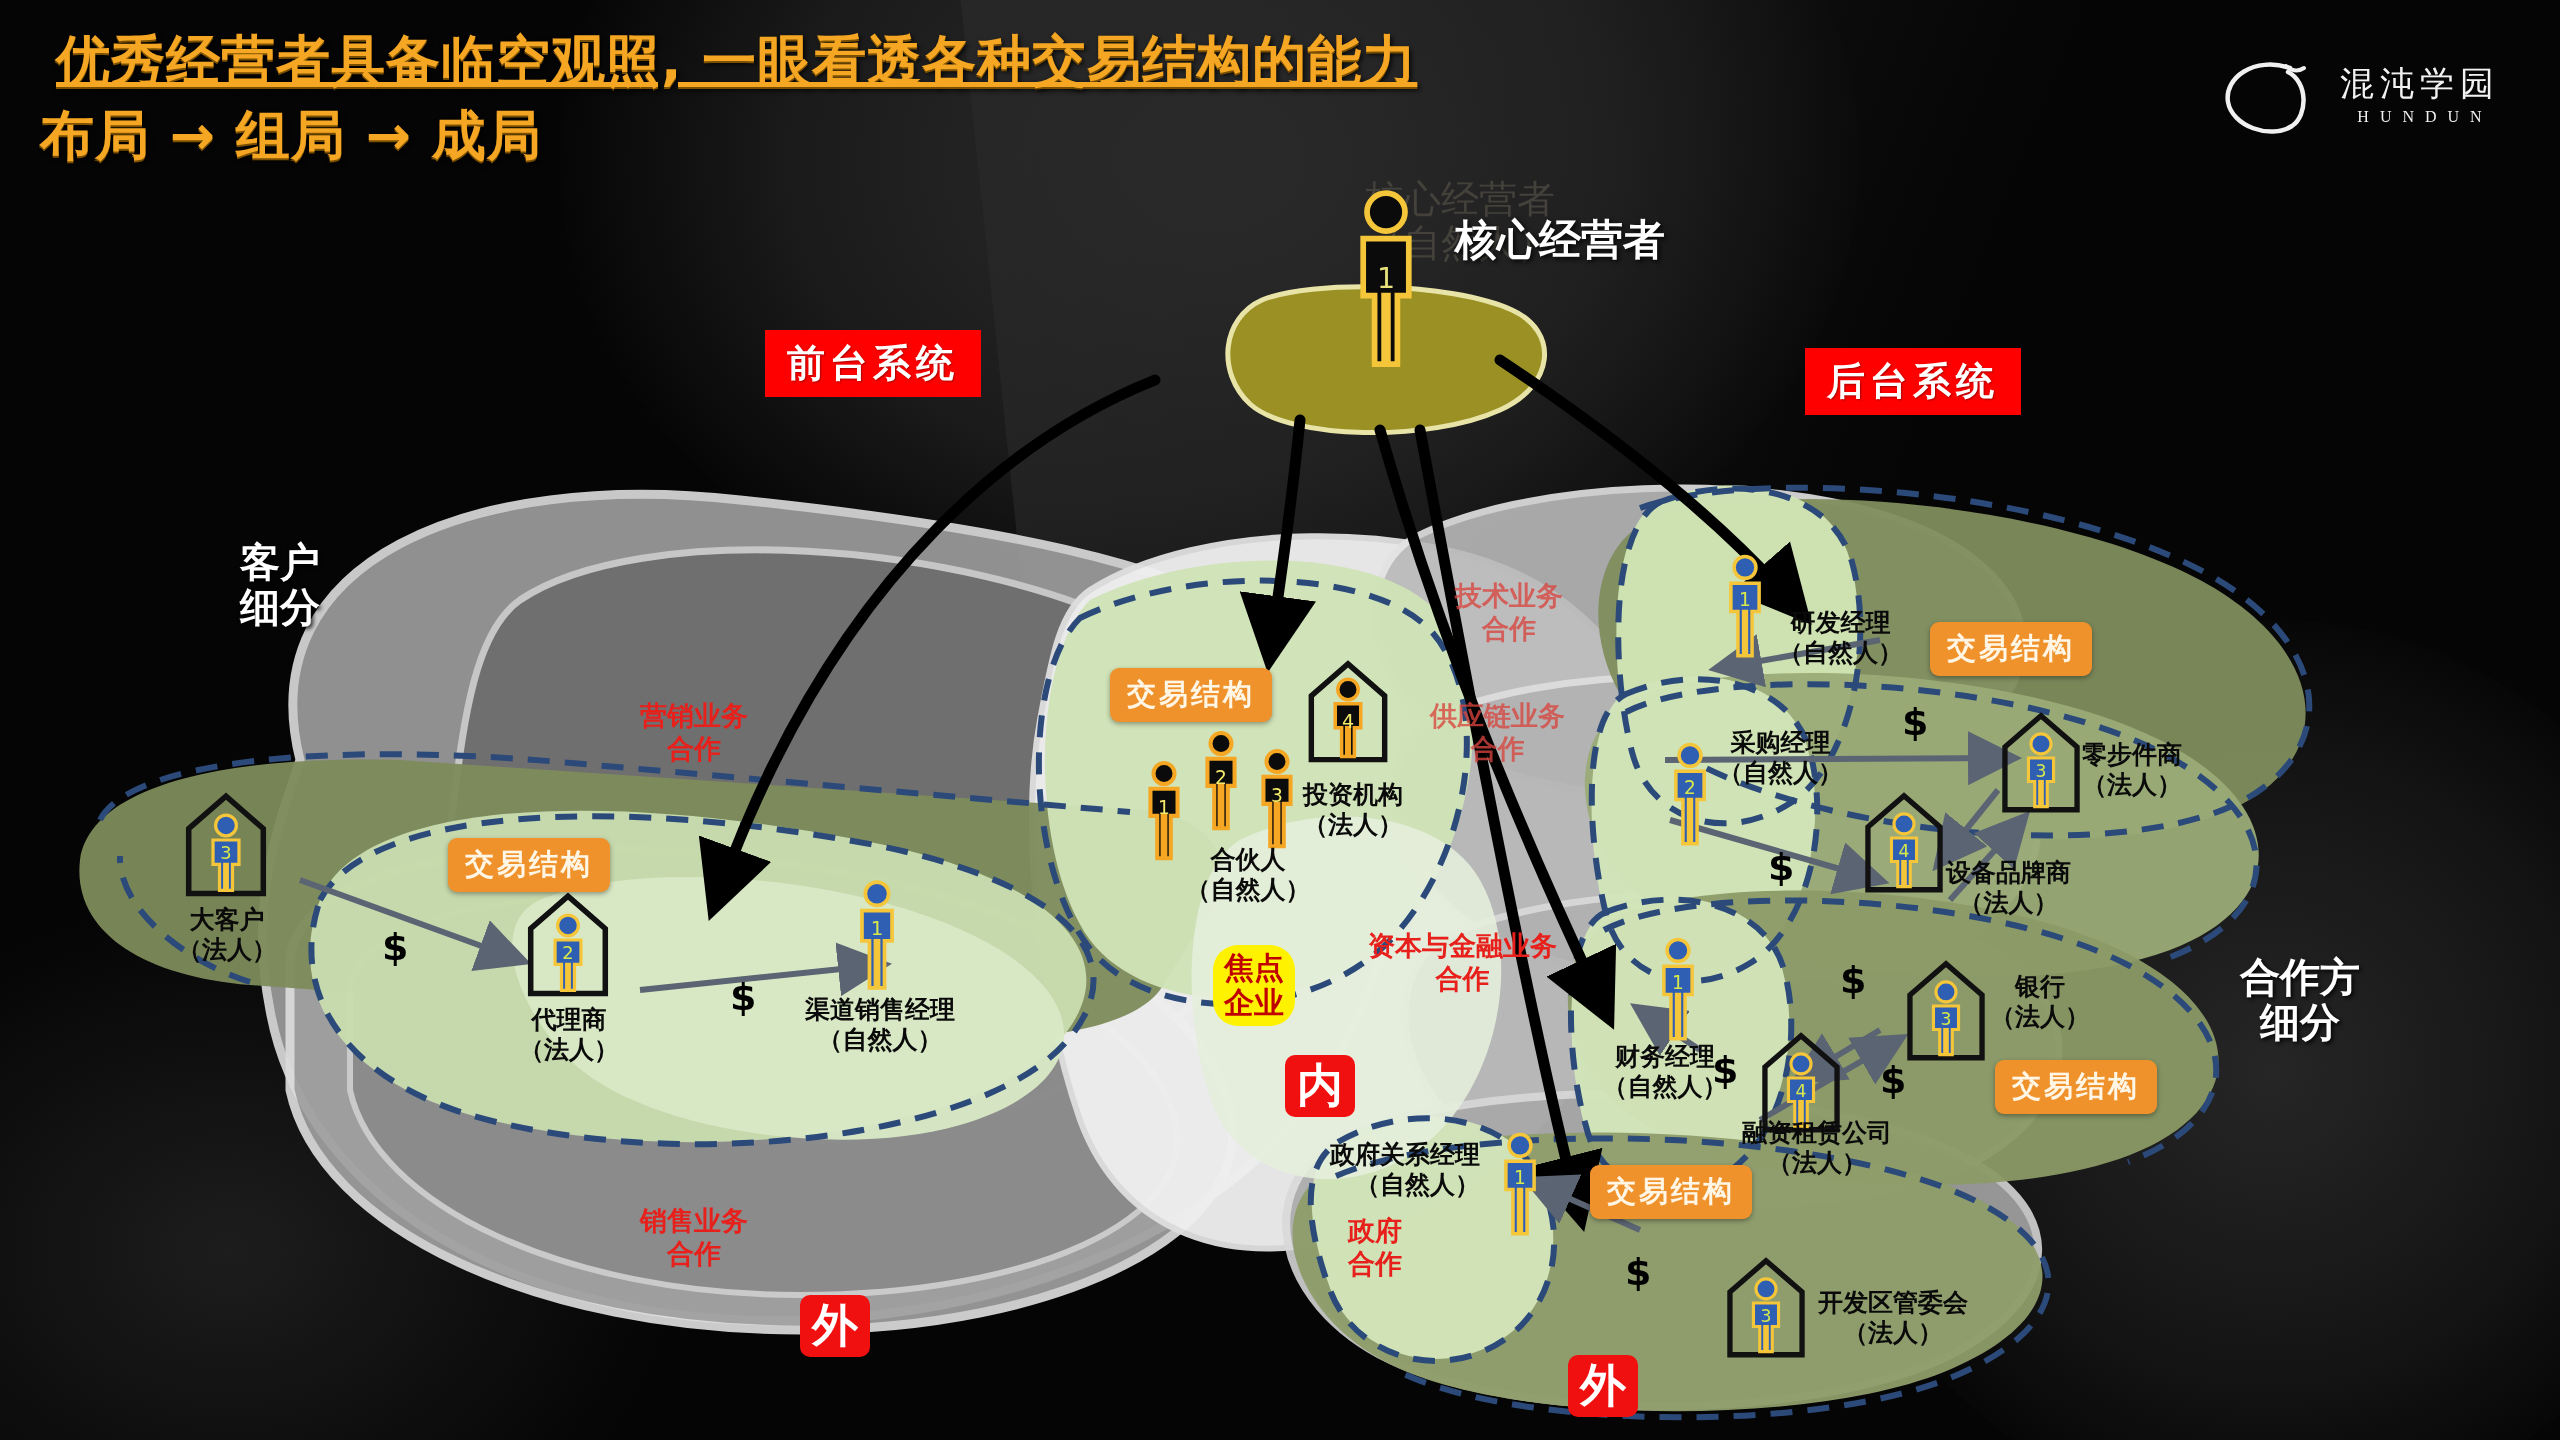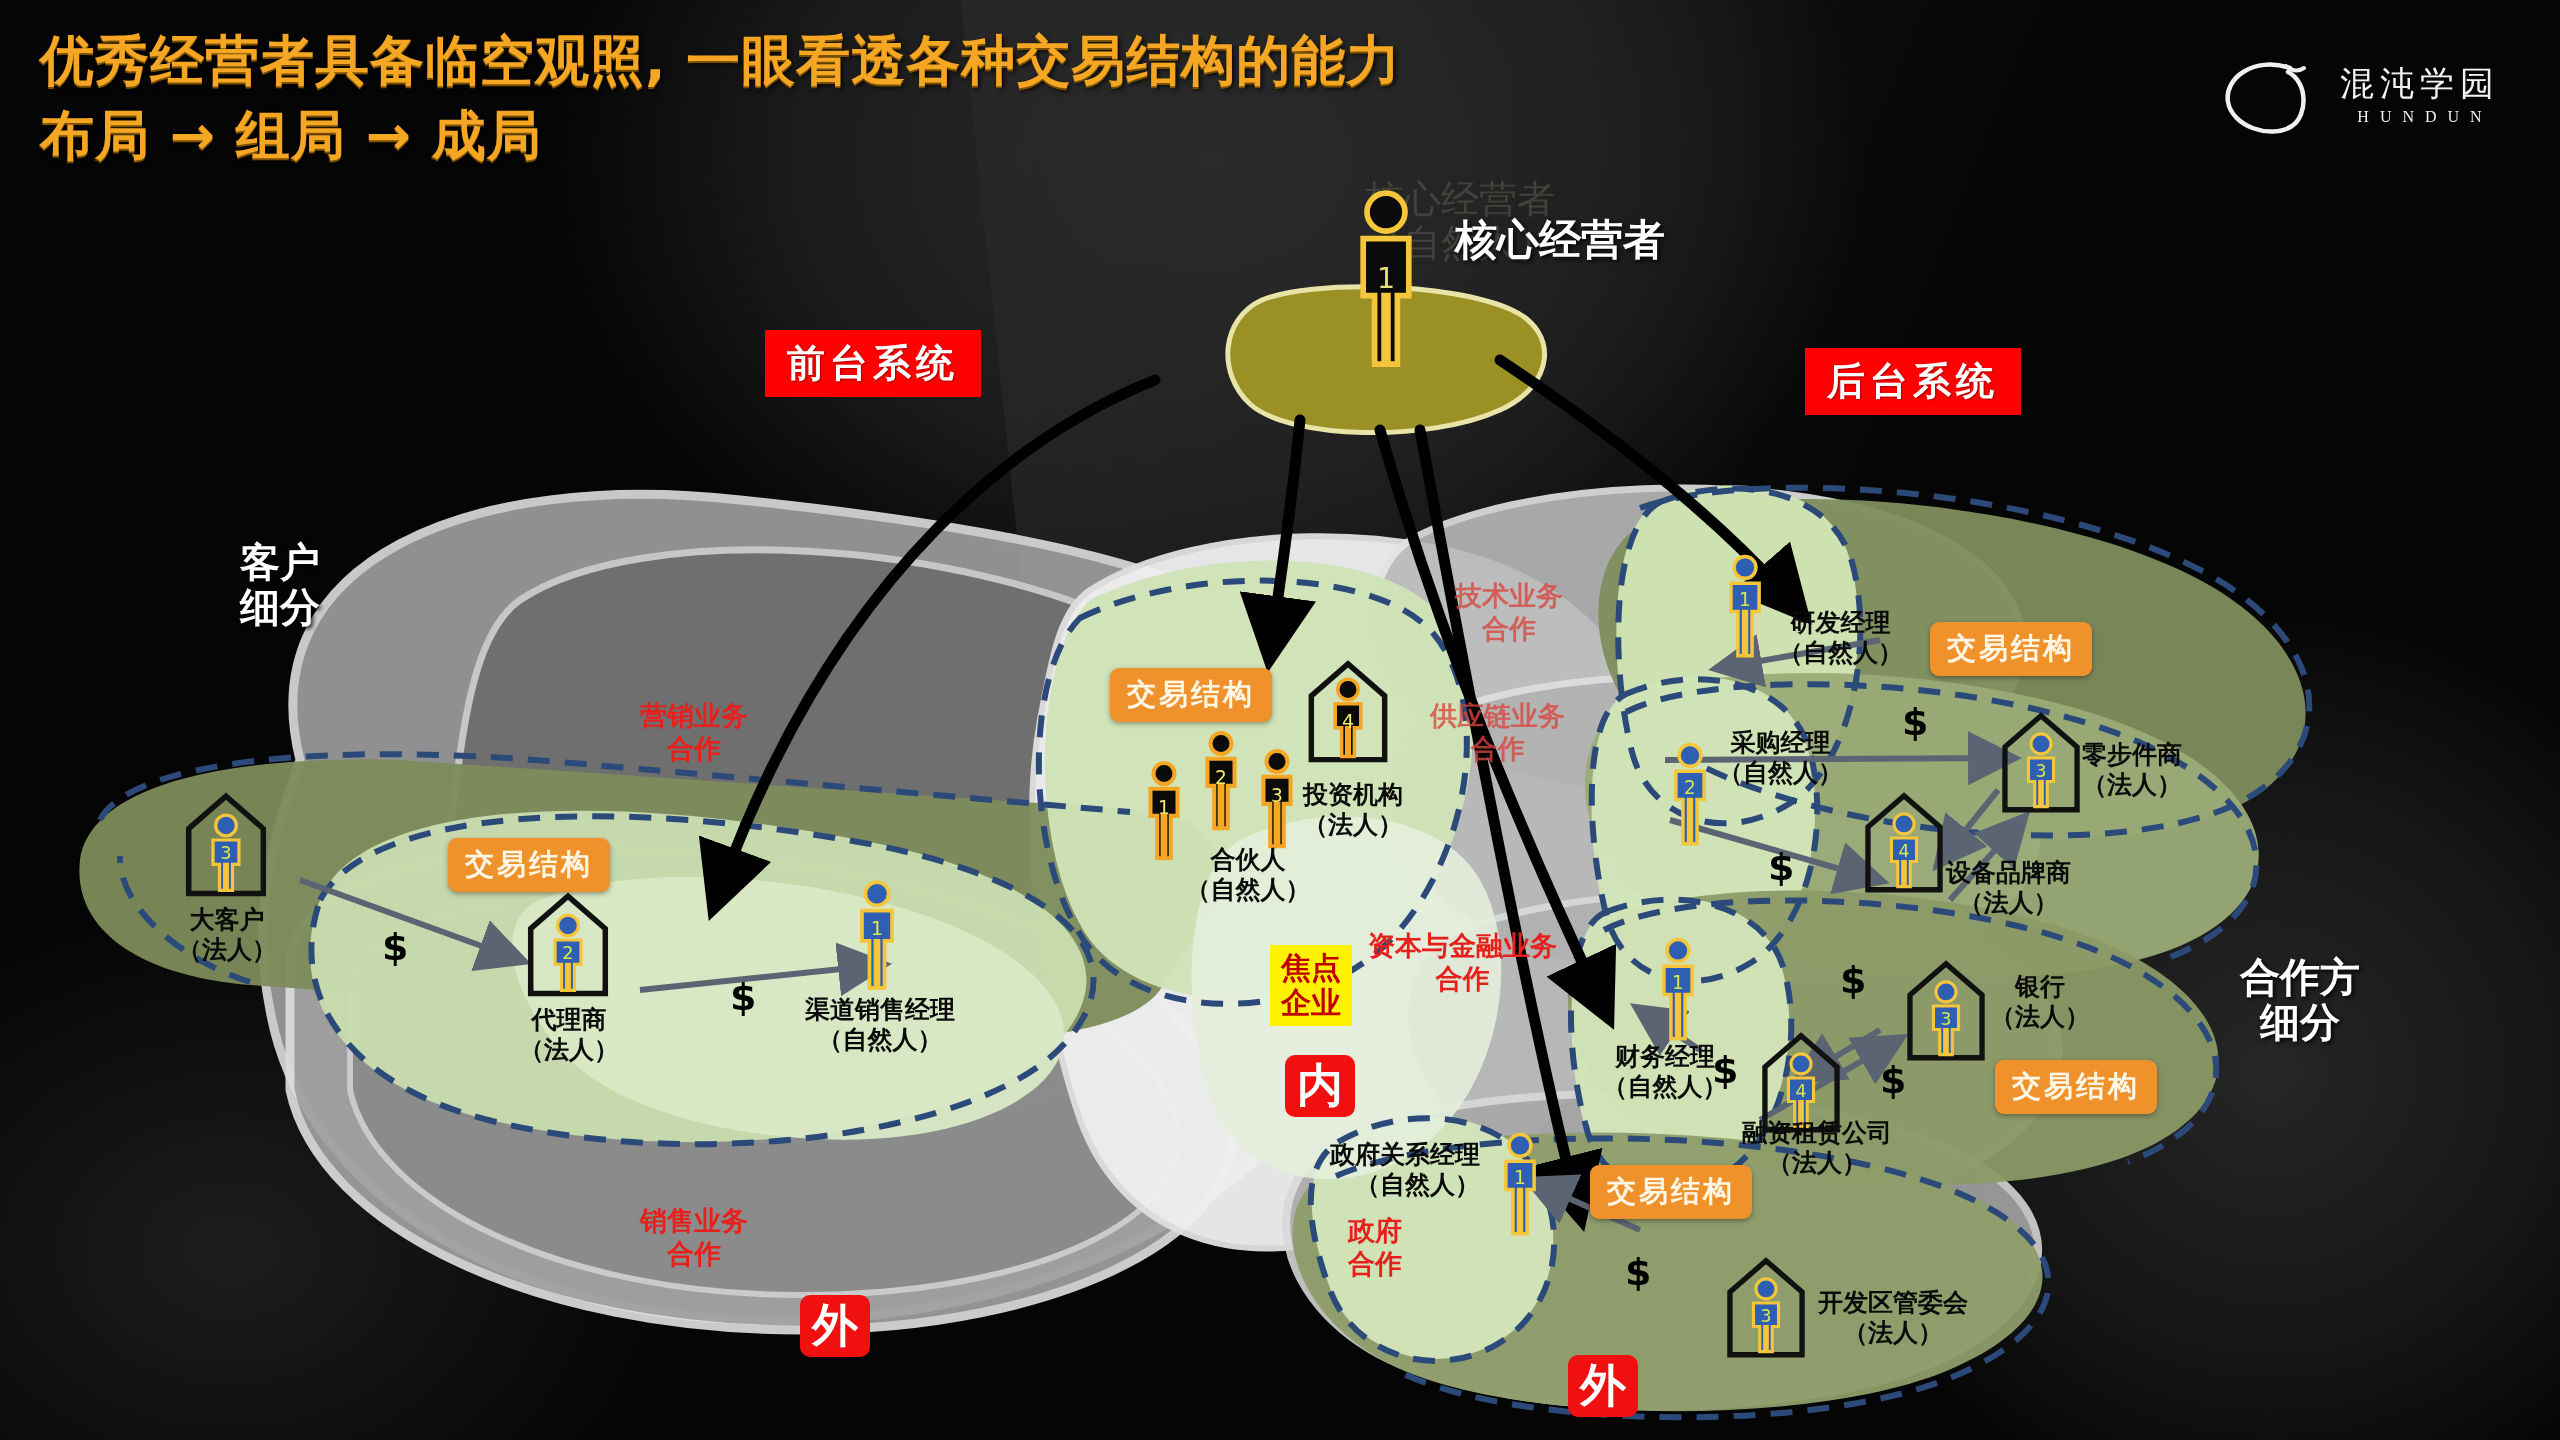--- a/index.html
+++ b/index.html
@@ -18,21 +18,21 @@
       background:radial-gradient(ellipse at center,#1d1d1d 0%,rgba(0,0,0,0) 70%);}
   .bg-wedge{position:absolute;left:1000px;top:-120px;width:1700px;height:900px;
       background:linear-gradient(118deg, rgba(40,40,40,.85) 0%, rgba(12,12,12,0) 55%);
       transform:rotate(-6deg);pointer-events:none;}
 
   
   #header{position:absolute;left:0;top:0;width:2560px;height:200px;}
   .title-line{position:absolute;color:#F5A623;font-weight:bold;white-space:nowrap;
       font-family:"DejaVu Sans","Liberation Sans",sans-serif;
       text-shadow:0 2px 0 #7a4f00, 2px 3px 5px rgba(0,0,0,.85);letter-spacing:1px;}
-  #title-1{left:40px;top:25px;font-size:54px;}
+  #title-1{left:56px;top:25px;font-size:54px;text-decoration:underline;}
   #title-2{left:40px;top:100px;font-size:54px;}
 
   #brand{position:absolute;right:60px;top:48px;display:flex;align-items:center;gap:26px;}
   #brand-mark{width:96px;height:96px;position:relative;}
   #brand-text{display:flex;flex-direction:column;align-items:center;color:#f2f2f2;}
   #brand-cn{font-size:34px;letter-spacing:6px;line-height:1.05;
       font-family:Liberation Sans, sans-serif;text-align:center;}
   #brand-en{font-size:16px;letter-spacing:11px;margin-top:6px;padding-left:10px;}
 
   
@@ -281,21 +281,21 @@
   <div class="lbl biz faded" style="left:1430px;top:700px;">
     <span>供应链业务</span><br><span>合作</span>
   </div>
   <div class="lbl biz" style="left:1368px;top:930px;">
     <span>资本与金融业务</span><br><span>合作</span>
   </div>
   <div class="lbl biz" style="left:1348px;top:1215px;">
     <span>政府</span><br><span>合作</span>
   </div>
 
-  <div class="lbl yellowbox" style="left:1270px;top:945px;">
+  <div class="lbl yellowbox" style="left:1213px;top:945px;border-radius:25px;">
     <span>焦点</span><br><span>企业</span>
   </div>
   <div class="lbl redsq" style="left:1285px;top:1055px;">内</div>
   <div class="lbl redsq" style="left:800px;top:1295px;">外</div>
   <div class="lbl redsq" style="left:1568px;top:1355px;">外</div>
 
   <div class="lbl chip" style="left:448px;top:838px;">交易结构</div>
   <div class="lbl chip" style="left:1110px;top:668px;">交易结构</div>
   <div class="lbl chip" style="left:1930px;top:622px;">交易结构</div>
   <div class="lbl chip" style="left:1995px;top:1060px;">交易结构</div>

